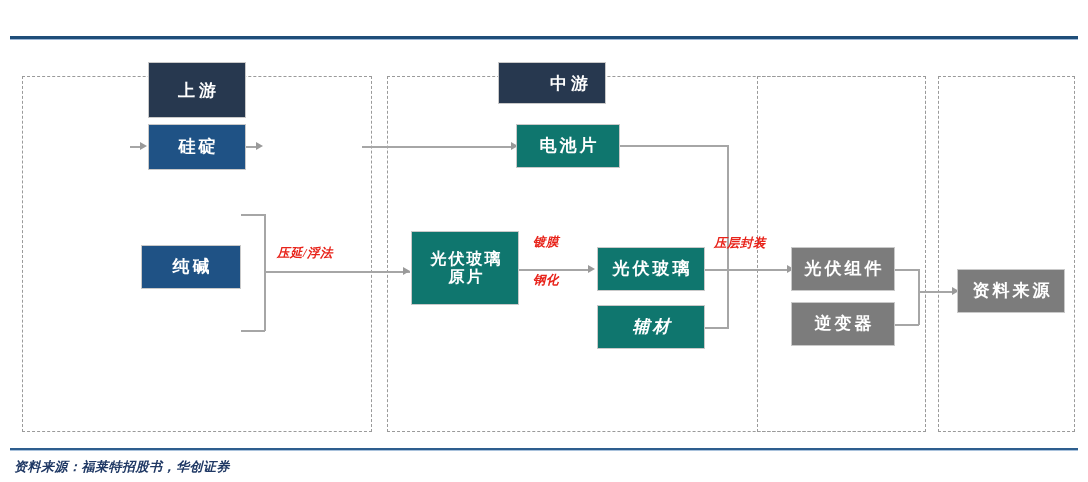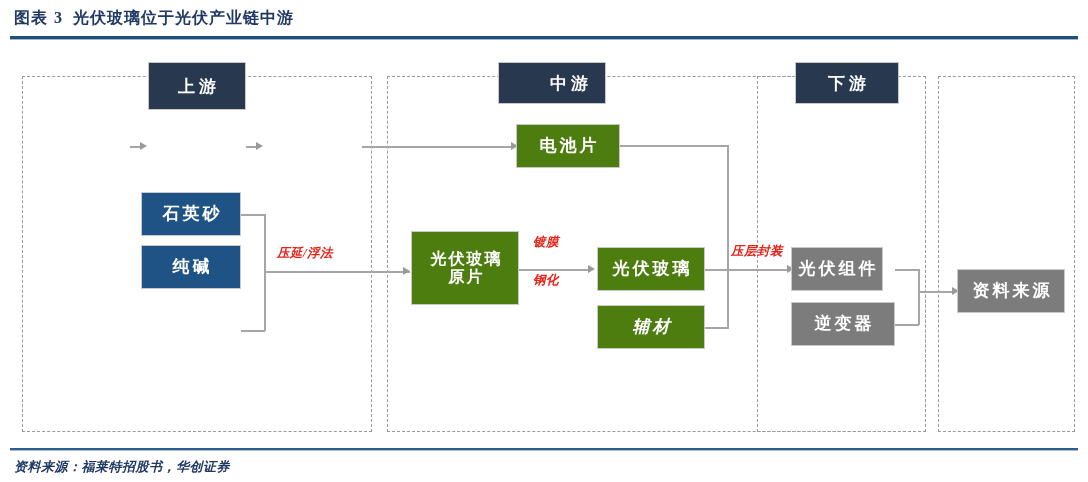--- a/index.html
+++ b/index.html
@@ -67,21 +67,21 @@
     position:absolute;
     box-sizing:border-box;
     display:flex;align-items:center;justify-content:center;
     color:#ffffff;font-weight:bold;
     font-size:17px;letter-spacing:3px;text-indent:3px;
     line-height:1.12;
     border:1px solid #C9C9C9;
     text-align:center;
   }
   .node.blue{background:#1F5285;}
-  .node.red {background:#4d7c0f;}
+  .node.red {background:#0f766e;}
   .node.gray{background:#7C7C7C;}
   .node.two-line{font-size:16px;letter-spacing:2px;}
 
   
   .hline{position:absolute;height:1.6px;background:#A6A6A6;}
   .vline{position:absolute;width:1.6px;background:#A6A6A6;}
   .arrow{
     position:absolute;width:0;height:0;
     border-top:4.5px solid transparent;
     border-bottom:4.5px solid transparent;
@@ -93,43 +93,39 @@
     position:absolute;color:#E8231A;font-weight:bold;
     font-size:12.5px;font-style:italic;letter-spacing:.5px;
     white-space:nowrap;
   }
 </style>
 </head>
 <body>
 
 <div id="canvas">
 
-  <div class="title">
-    <span>图表</span><span class="num">3</span><span>光伏玻璃位于光伏产业链中游</span>
-  </div>
   <div class="title-rule"></div>
   <div class="title-rule2"></div>
 
   <div class="sec" style="left:22px;top:76px;width:350px;height:356px;"></div>
   <div class="sec" style="left:387px;top:76px;width:539px;height:356px;"></div>
   <div class="sec" style="left:757px;top:76px;width:169px;height:356px;"></div>
   <div class="sec" style="left:938px;top:76px;width:137px;height:356px;"></div>
 
-  <div class="stage" style="left:148px;top:62px;width:98px;height:48px;">上游</div>
+  <div class="stage" style="left:148px;top:62px;width:98px;height:56px;">上游</div>
   <div class="stage" style="left:498px;top:62px;width:108px;height:42px;padding-left:34px;">中游</div>
-  <div class="stage" style="left:795px;top:62px;width:104px;height:42px;">下游</div>
 
+  <div class="node blue" style="left:148px;top:124px;width:98px;height:46px;">硅碇</div>
 
   <div class="hline" style="left:130px;top:146px;width:12px;"></div>
   <div class="arrow" style="left:140px;top:142px;"></div>
 
   <div class="hline" style="left:246px;top:146px;width:12px;"></div>
   <div class="arrow" style="left:256px;top:142px;"></div>
 
-  <div class="node blue" style="left:141px;top:192px;width:100px;height:44px;">石英砂</div>
   <div class="node blue" style="left:141px;top:245px;width:100px;height:44px;">纯碱</div>
 
   <div class="hline" style="left:241px;top:214px;width:24px;"></div>
   <div class="hline" style="left:241px;top:330px;width:24px;"></div>
   <div class="vline" style="left:264px;top:214px;height:117px;"></div>
 
   <div class="hline" style="left:362px;top:146px;width:151px;"></div>
   <div class="arrow" style="left:511px;top:142px;"></div>
 
   <div class="hline" style="left:264px;top:271px;width:146px;"></div>
@@ -152,23 +148,23 @@
   <div class="plabel" style="left:533px;top:272px;">钢化</div>
 
   <div class="hline" style="left:620px;top:145px;width:108px;"></div>
   <div class="vline" style="left:727px;top:145px;height:124px;"></div>
 
   <div class="hline" style="left:705px;top:327px;width:24px;"></div>
   <div class="vline" style="left:727px;top:269px;height:59px;"></div>
 
   <div class="hline" style="left:705px;top:269px;width:84px;"></div>
   <div class="arrow" style="left:787px;top:265px;"></div>
-  <div class="plabel" style="left:714px;top:243px;margin-left:17px;">压层封装</div>
+  <div class="plabel" style="left:714px;top:235px;">压层封装</div>
 
-  <div class="node gray" style="left:791px;top:247px;width:92px;height:44px;">光伏组件</div>
+  <div class="node gray" style="left:791px;top:247px;width:104px;height:44px;">光伏组件</div>
   <div class="node gray" style="left:791px;top:302px;width:104px;height:44px;">逆变器</div>
 
   <div class="hline" style="left:895px;top:269px;width:24px;"></div>
   <div class="hline" style="left:895px;top:324px;width:24px;"></div>
   <div class="vline" style="left:918px;top:269px;height:56px;"></div>
   <div class="hline" style="left:918px;top:291px;width:37px;"></div>
   <div class="arrow" style="left:952px;top:287px;"></div>
 
   <div class="node gray" style="left:957px;top:269px;width:108px;height:44px;">资料来源</div>
 

